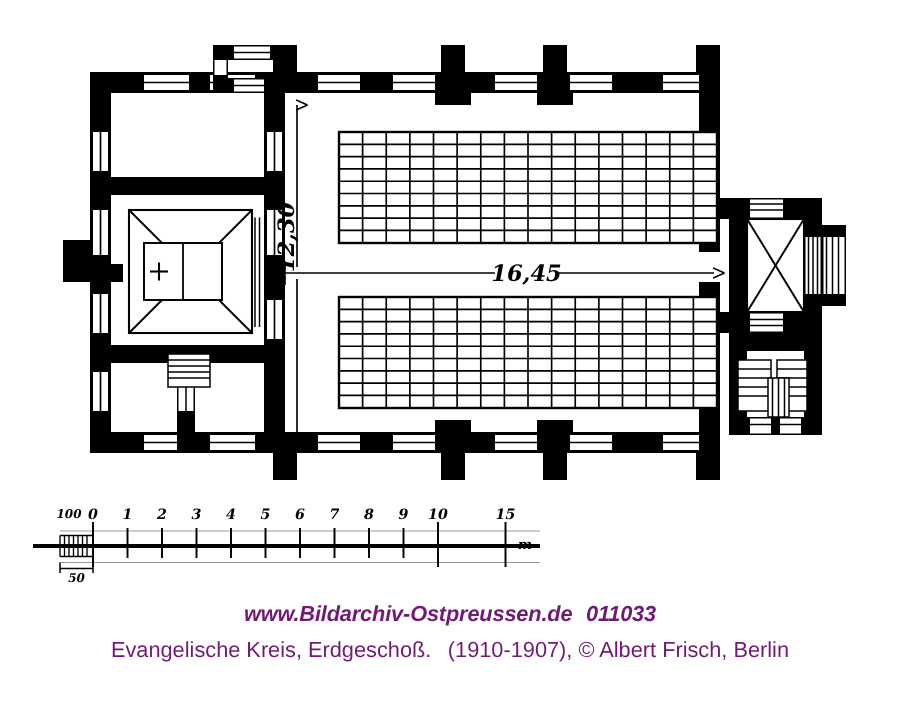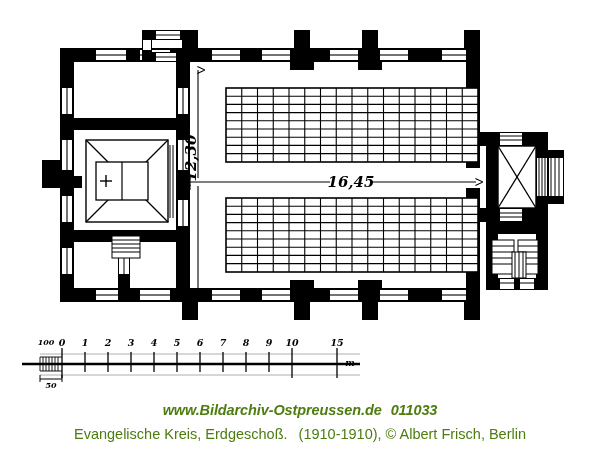--- a/index.html
+++ b/index.html
@@ -29,21 +29,21 @@
   #scale-svg { left: 0; top: 330px; }
 
   .caption-block {
     position: absolute;
     left: 0;
     top: 400px;
     width: 600px;
     text-align: center;
   }
   .cap-line {
-    color: #4d7c0f;
+    color: #701a75;
     line-height: 1.42;
     white-space: nowrap;
   }
   .cap-archive {
     font-weight: bold;
     font-style: italic;
     font-size: 14.5px;
     letter-spacing: -0.1px;
   }
   .cap-archive .cap-id {
@@ -458,17 +458,17 @@
     <text class="hand" x="46" y="15" font-size="8" fill="#000000" text-anchor="middle">100</text>
     <text class="hand" x="51" y="58" font-size="8" fill="#000000" text-anchor="middle">50</text>
     <text class="hand" x="350" y="36" font-size="9" fill="#000000" text-anchor="middle">m</text>
   </svg>
 
   <div class="caption-block">
     <div class="cap-line cap-archive">
       <span>www.Bildarchiv-Ostpreussen.de</span><span class="cap-id">011033</span>
     </div>
     <div class="cap-line cap-building">
-      <span>Evangelische Kreis, Erdgeschoß.</span><span class="cap-credit">(1910-1910), © Albert Frisch, Berlin</span>
+      <span>Evangelische Kreis, Erdgeschoß.</span><span class="cap-credit">(1910-1907), © Albert Frisch, Berlin</span>
     </div>
   </div>
 
 </div>
 
 </body></html>

